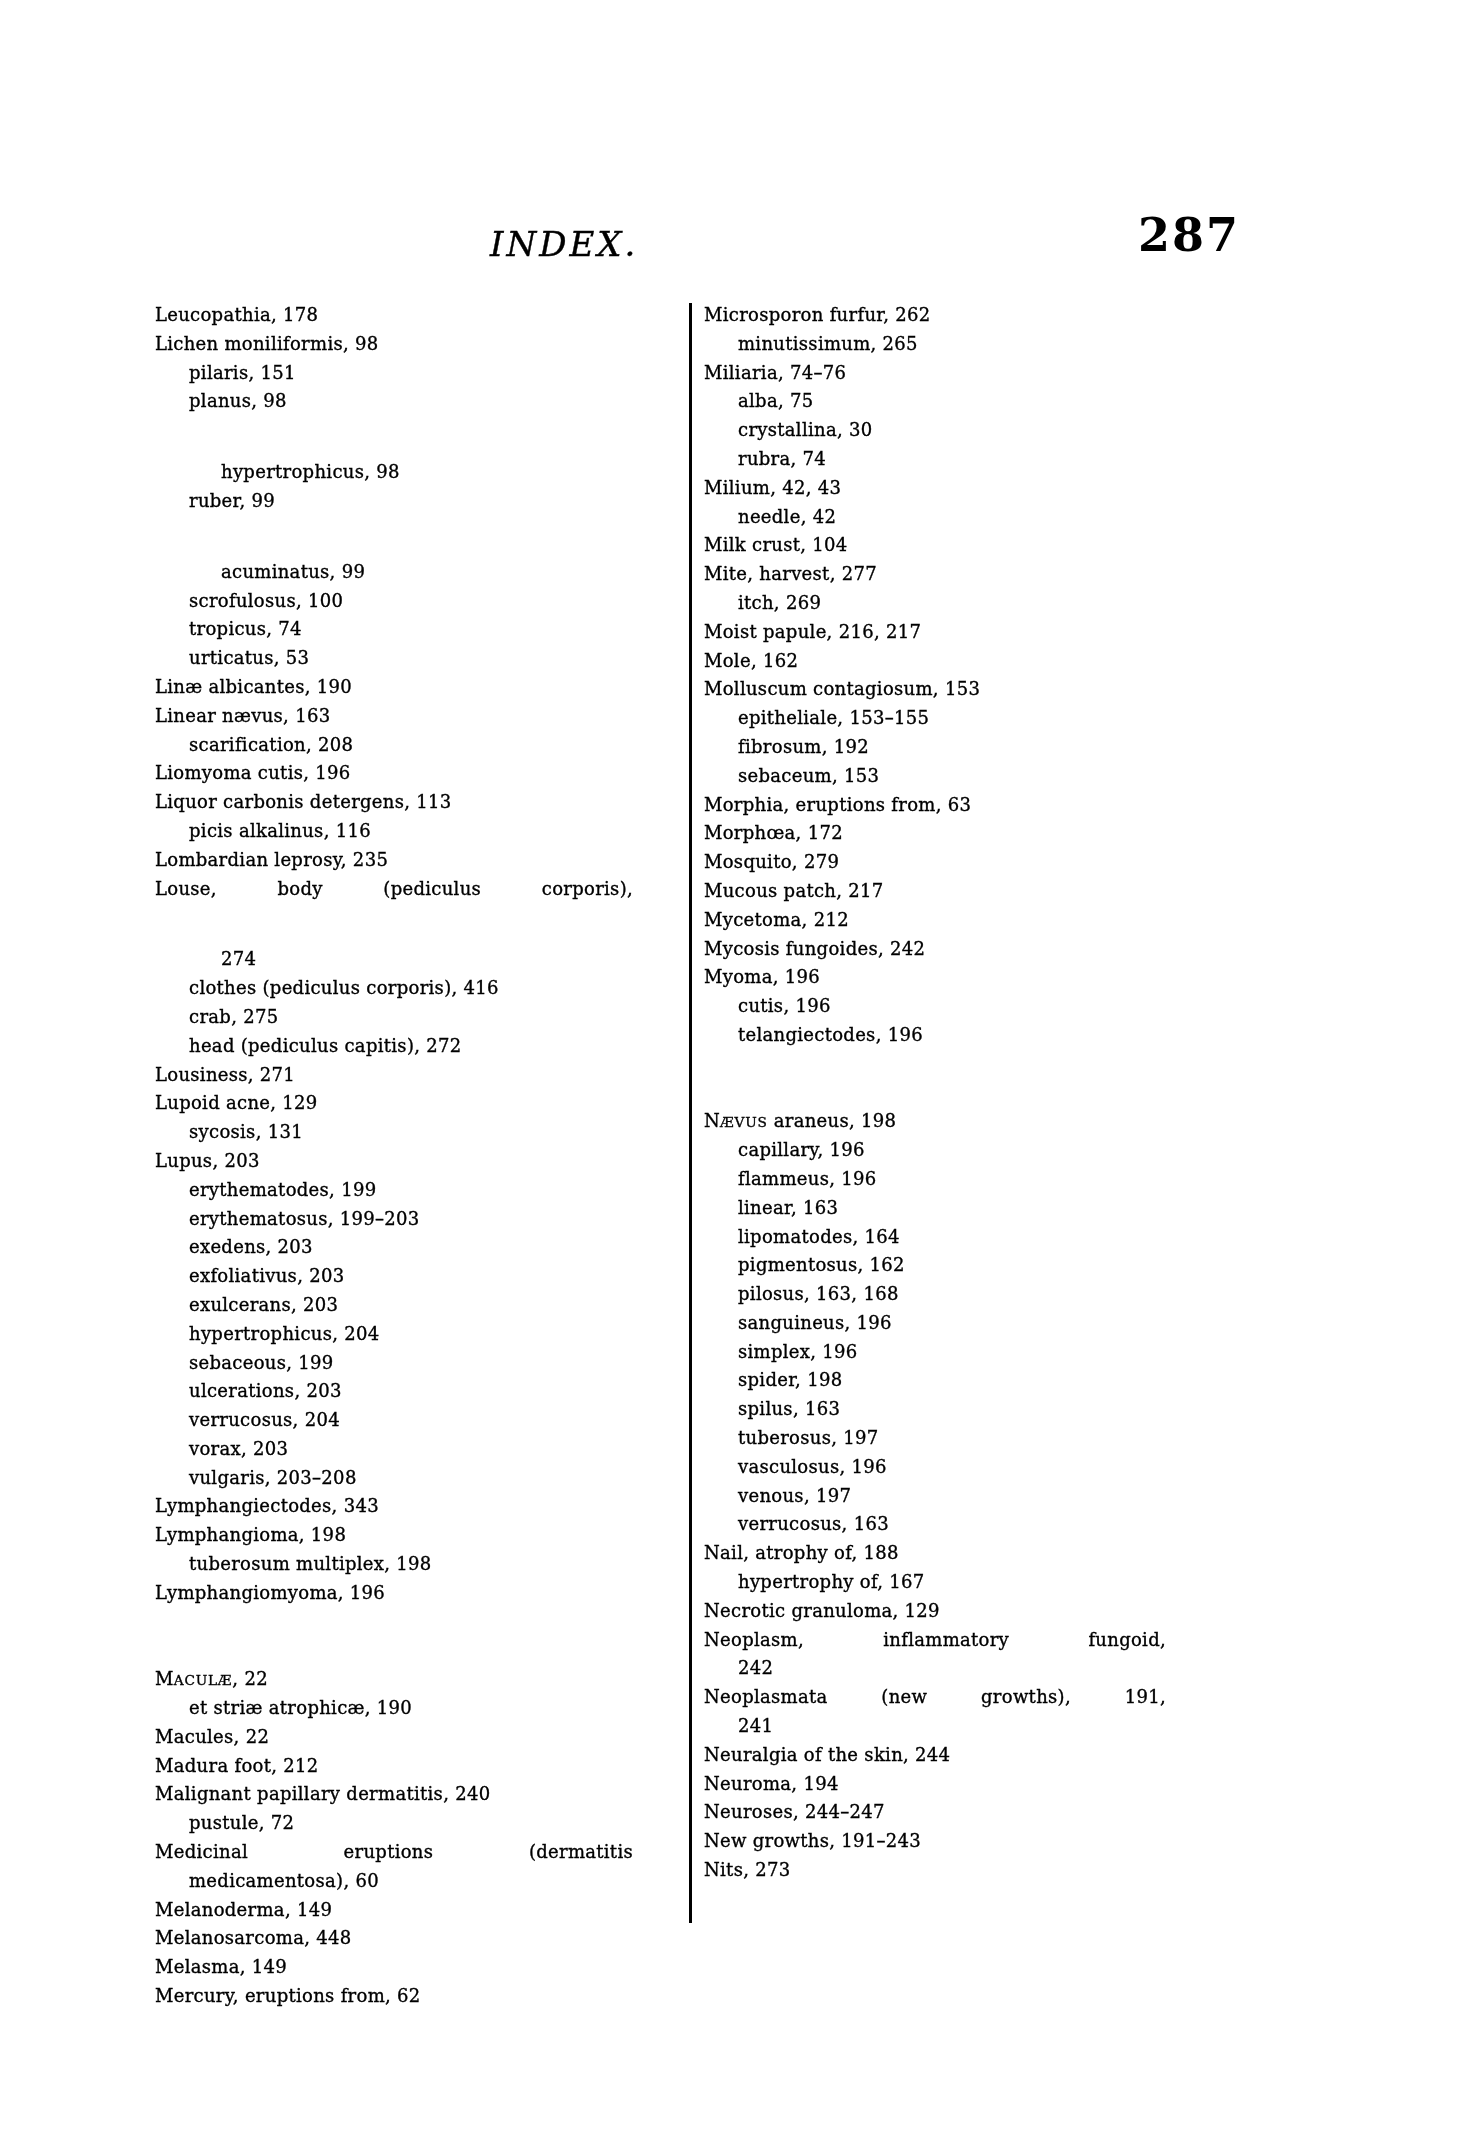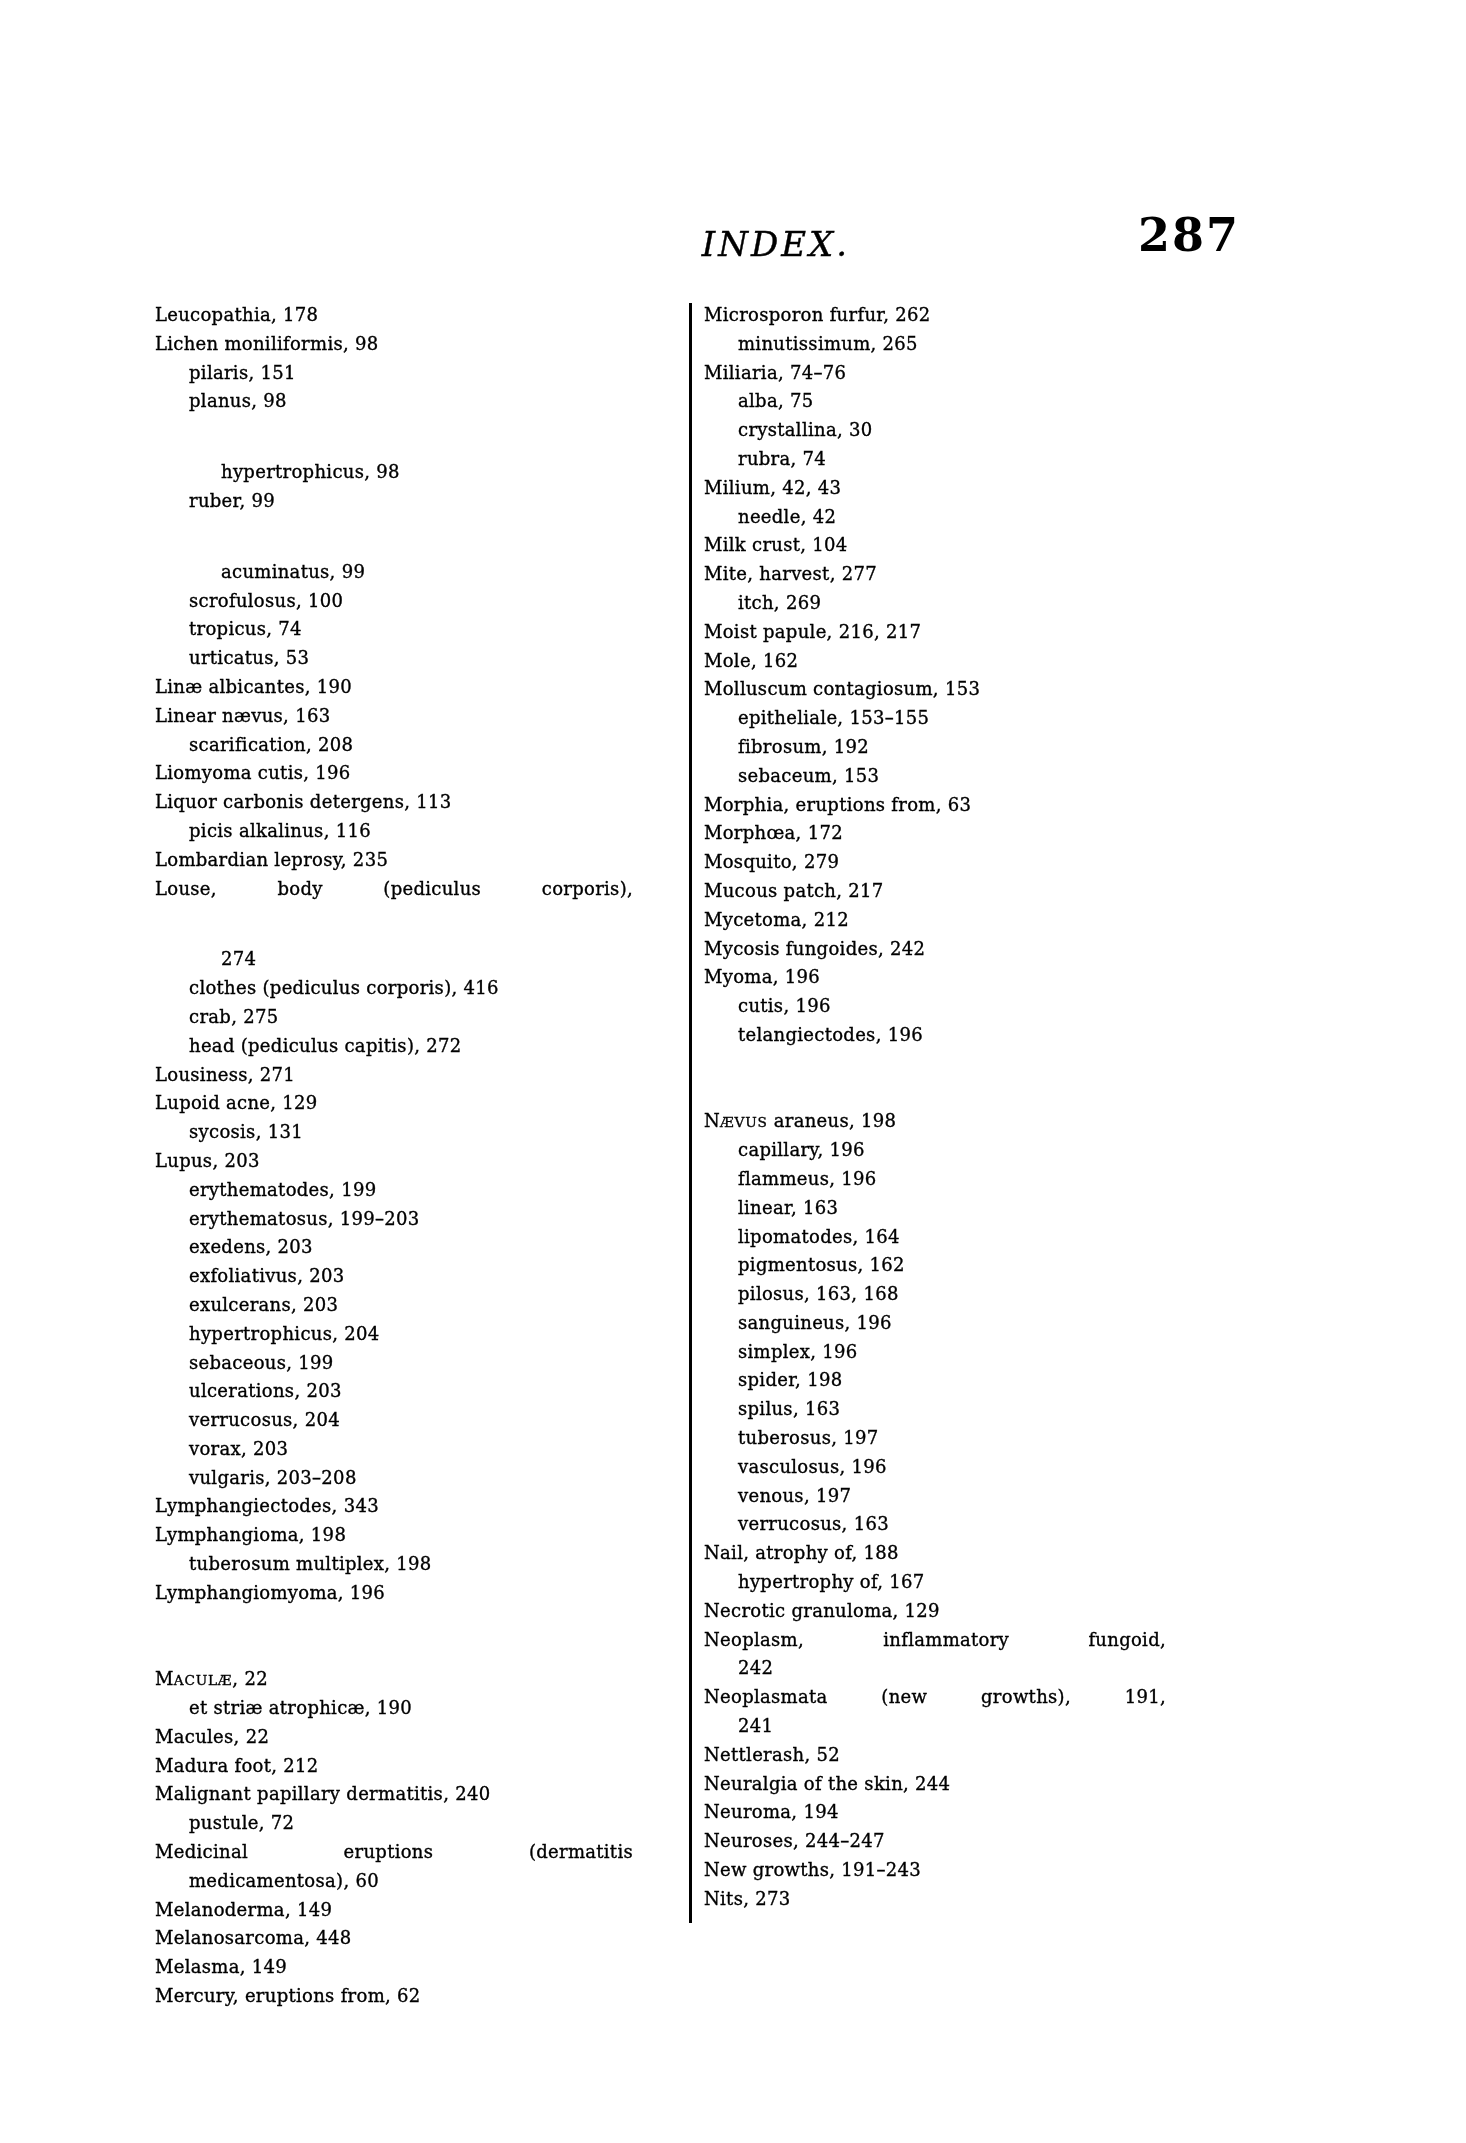--- a/index.html
+++ b/index.html
@@ -3,21 +3,21 @@
 <meta charset="utf-8">
 <style>
   html, body { margin:0; padding:0; background:#ffffff; }
   .page {
     position:relative; width:1466px; height:2143px; background:#ffffff;
     font-family:"DejaVu Serif", "Liberation Serif", serif; color:#000;
     overflow:hidden;
   }
   .title {
     position:absolute; top:224px; left:490px; width:360px;
-    text-align:right; font-style:italic; font-size:34px;
+    text-align:left; font-style:italic; font-size:34px;
     letter-spacing:3px; -webkit-text-stroke:0.4px #000;
   }
   .pagenum {
     position:absolute; top:208px; left:1138px; font-size:46px;
     font-weight:bold; letter-spacing:2px;
   }
   .divider {
     position:absolute; left:689px; top:303px; width:3px; height:1620px;
     background:#000;
   }
@@ -141,20 +141,19 @@
       <div class="line i1">vasculosus, 196</div>
       <div class="line i1">venous, 197</div>
       <div class="line i1">verrucosus, 163</div>
       <div class="line">Nail, atrophy of, 188</div>
       <div class="line i1">hypertrophy of, 167</div>
       <div class="line">Necrotic granuloma, 129</div>
       <div class="line j">Neoplasm, inflammatory fungoid,</div>
       <div class="line i1">242</div>
       <div class="line j">Neoplasmata (new growths), 191,</div>
       <div class="line i1">241</div>
-      <div class="line">Nettlerash, 52</div>
       <div class="line">Neuralgia of the skin, 244</div>
       <div class="line">Neuroma, 194</div>
       <div class="line">Neuroses, 244–247</div>
       <div class="line">New growths, 191–243</div>
       <div class="line">Nits, 273</div>
     </div>
 </div>
 
 </body></html>

